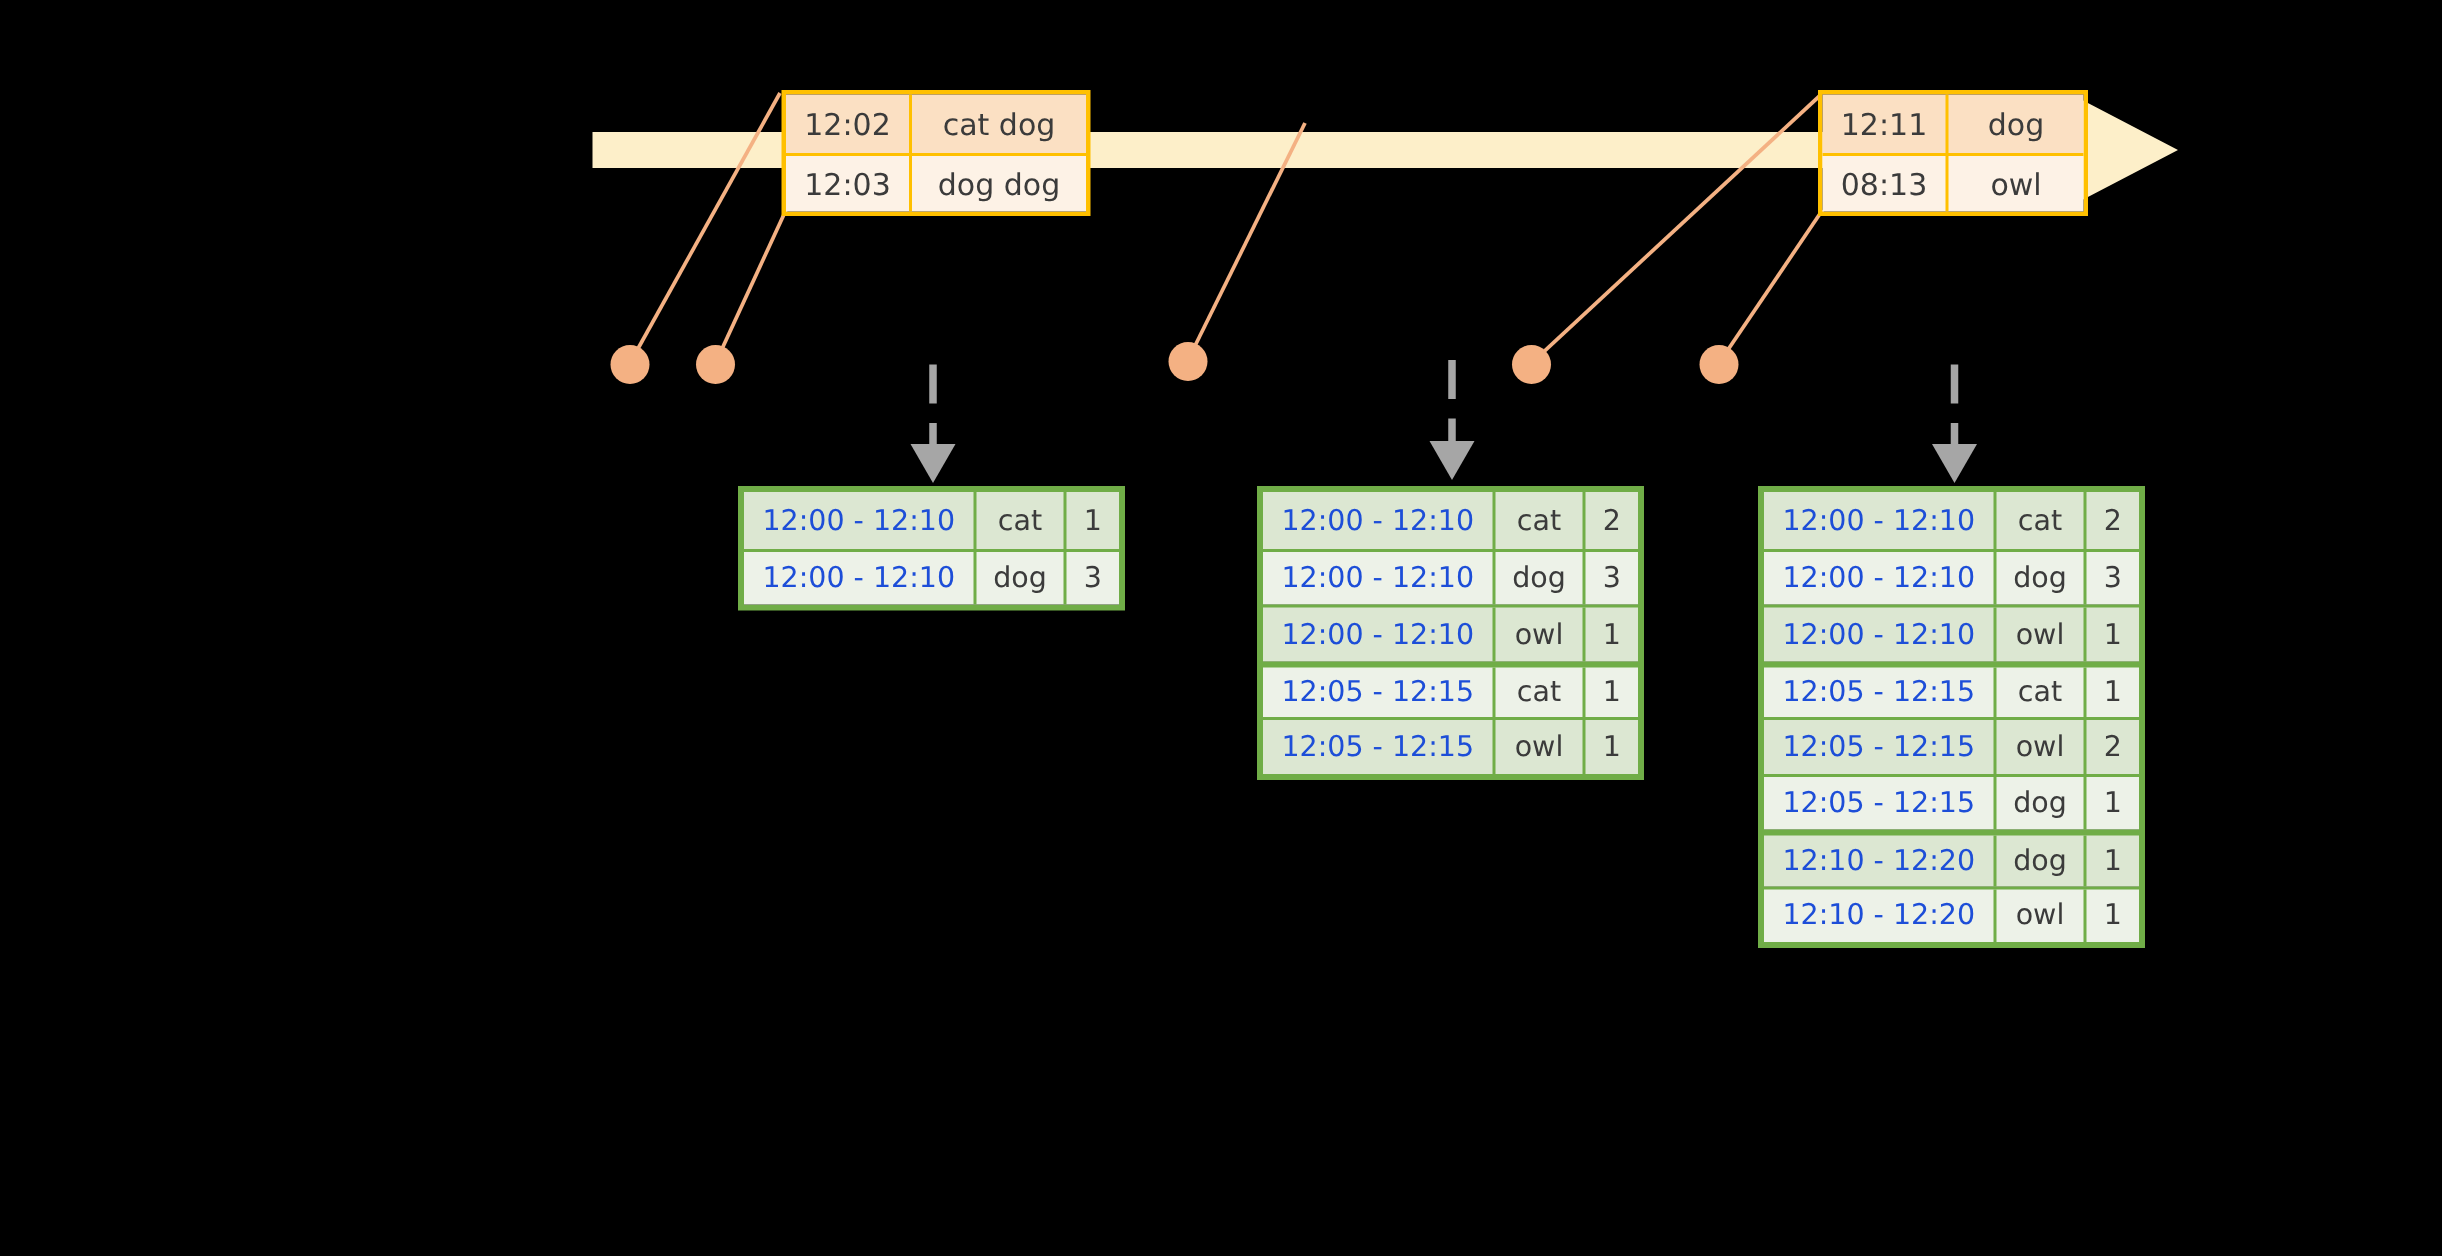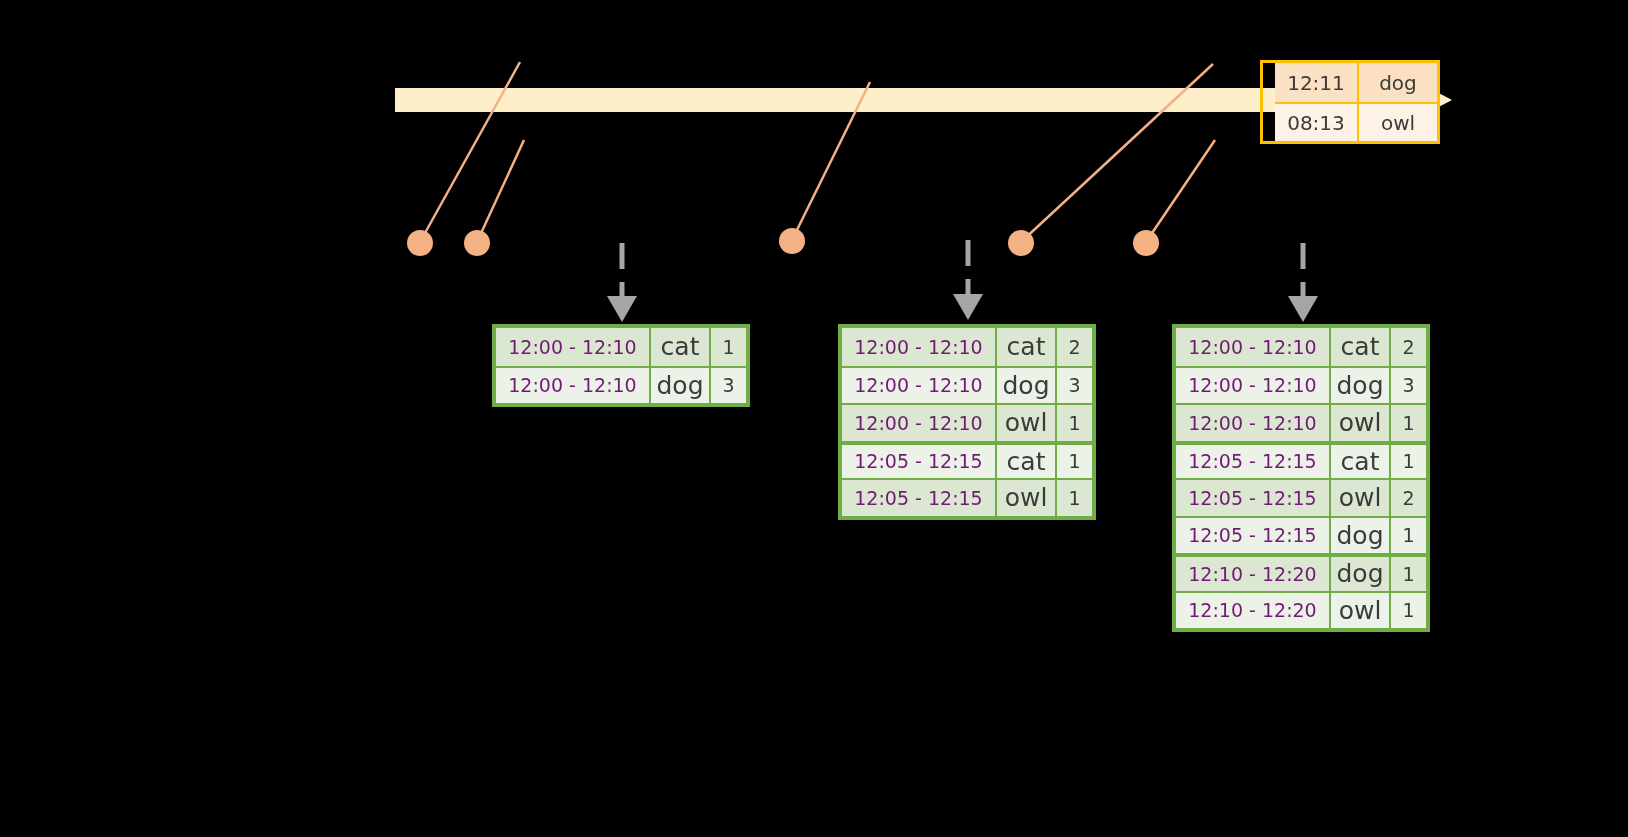--- a/index.html
+++ b/index.html
@@ -24,24 +24,24 @@
             font-size:20px;color:#3b3b3b;box-sizing:border-box;padding:0 12px;}
 
   
   .result-table{position:absolute;border:4px solid #70AD47;box-sizing:border-box;}
   .res-row{display:flex;height:37.5px;box-sizing:border-box;}
   .res-row + .res-row{border-top:2px solid #70AD47;}
   .res-row.thick{border-top:4px solid #70AD47;}
   .res-row.shade-a{background:#DCE7D2;}
   .res-row.shade-b{background:#EDF2E8;}
   .rt-win{display:flex;align-items:center;justify-content:center;
-          font-size:19px;color:#701a75;box-sizing:border-box;
+          font-size:19px;color:#1d4ed8;box-sizing:border-box;
           border-right:2px solid #70AD47;}
   .rt-word{display:flex;align-items:center;justify-content:center;
-           font-size:25px;color:#3b3b3b;box-sizing:border-box;
+           font-size:19px;color:#3b3b3b;box-sizing:border-box;
            border-right:2px solid #70AD47;}
   .rt-count{display:flex;align-items:center;justify-content:center;
             font-size:19px;color:#3b3b3b;box-sizing:border-box;}
 </style>
 </head>
 <body>
 
 <div id="stage">
 
   <svg id="timeline-svg" viewBox="0 0 1628 837" xmlns="http://www.w3.org/2000/svg">
@@ -75,23 +75,33 @@
         <line x1="968" y1="240" x2="968" y2="296" stroke-dasharray="26 13"></line>
         <path d="M 953 294 L 983 294 L 968 320 Z" stroke="none"></path>
       </g>
       <g>
         <line x1="1303" y1="243" x2="1303" y2="298" stroke-dasharray="26 13"></line>
         <path d="M 1288 296 L 1318 296 L 1303 322 Z" stroke="none"></path>
       </g>
     </g>
   </svg>
 
+  <div class="event-group" style="left:521px;top:60px;width:206px;">
+    <div class="event-row shade-a">
+      <span class="ev-time">12:02</span>
+      <span class="ev-words">cat dog</span>
+    </div>
+    <div class="event-row shade-b">
+      <span class="ev-time">12:03</span>
+      <span class="ev-words">dog dog</span>
+    </div>
+  </div>
 
 
-  <div class="event-group" style="left:1260px;top:60px;width:180px;padding-left:12px;">
+  <div class="event-group" style="left:1212px;top:60px;width:180px;">
     <div class="event-row shade-a">
       <span class="ev-time">12:11</span>
       <span class="ev-words">dog</span>
     </div>
     <div class="event-row shade-b">
       <span class="ev-time">08:13</span>
       <span class="ev-words">owl</span>
     </div>
   </div>
 

